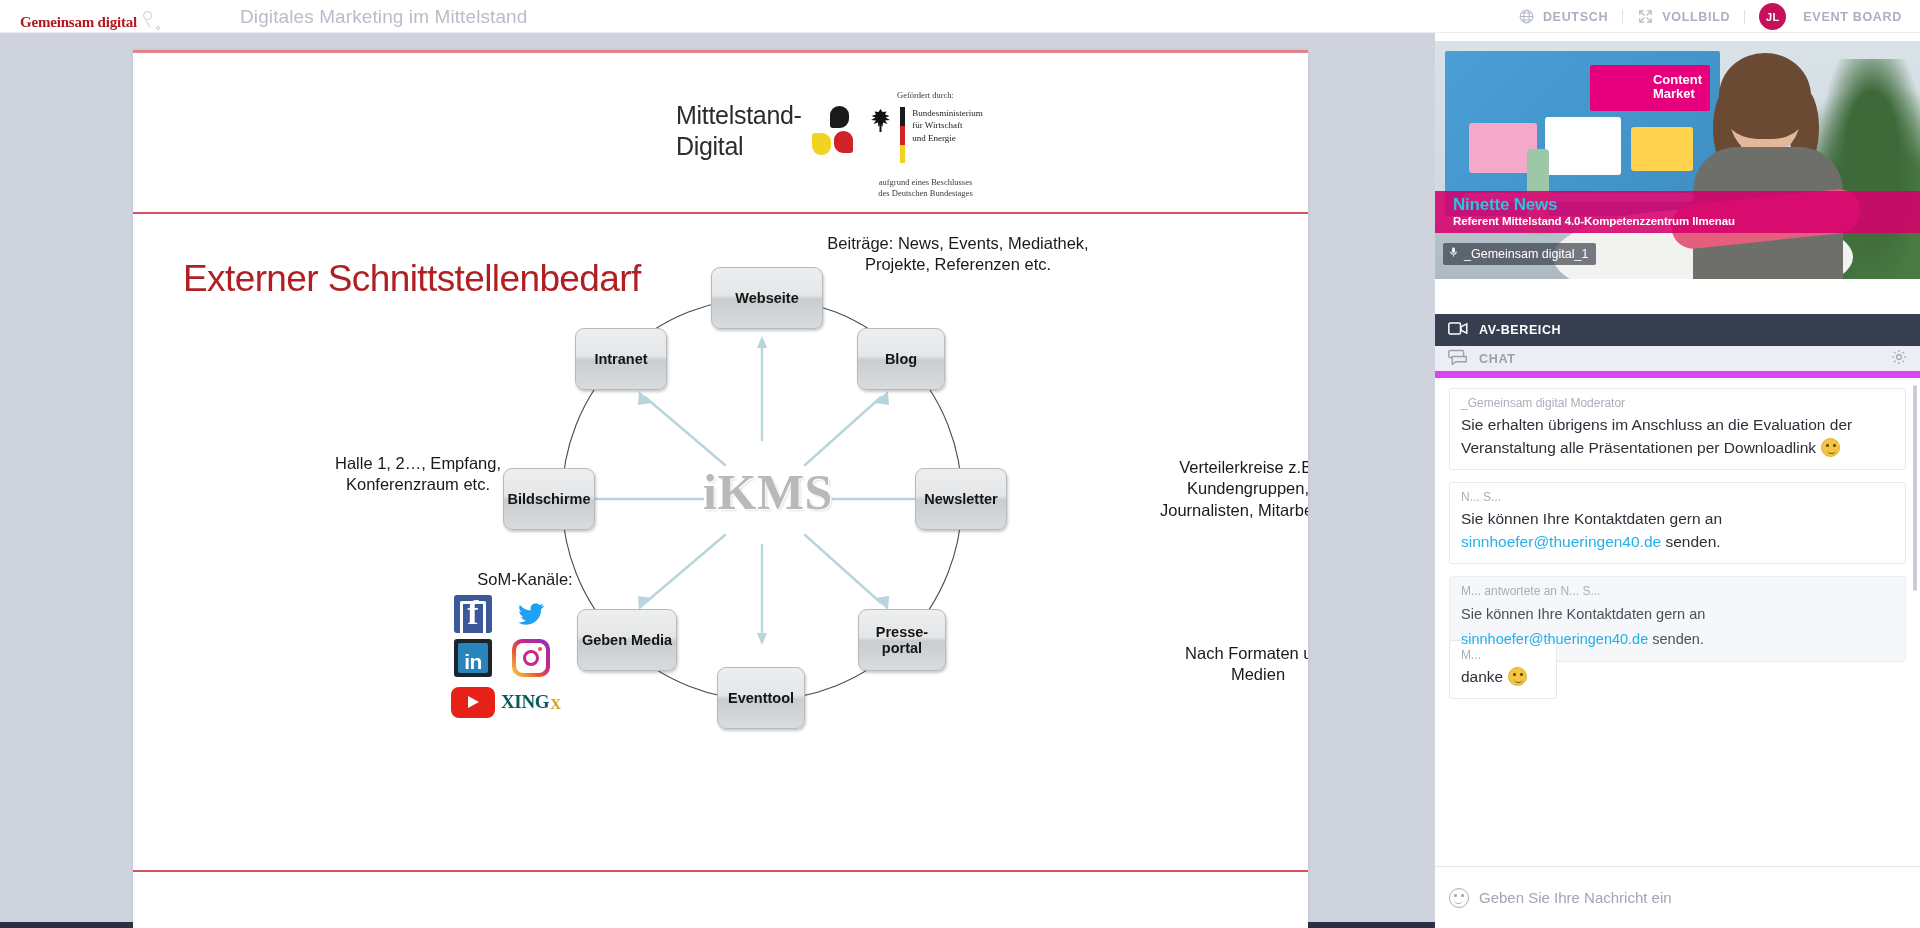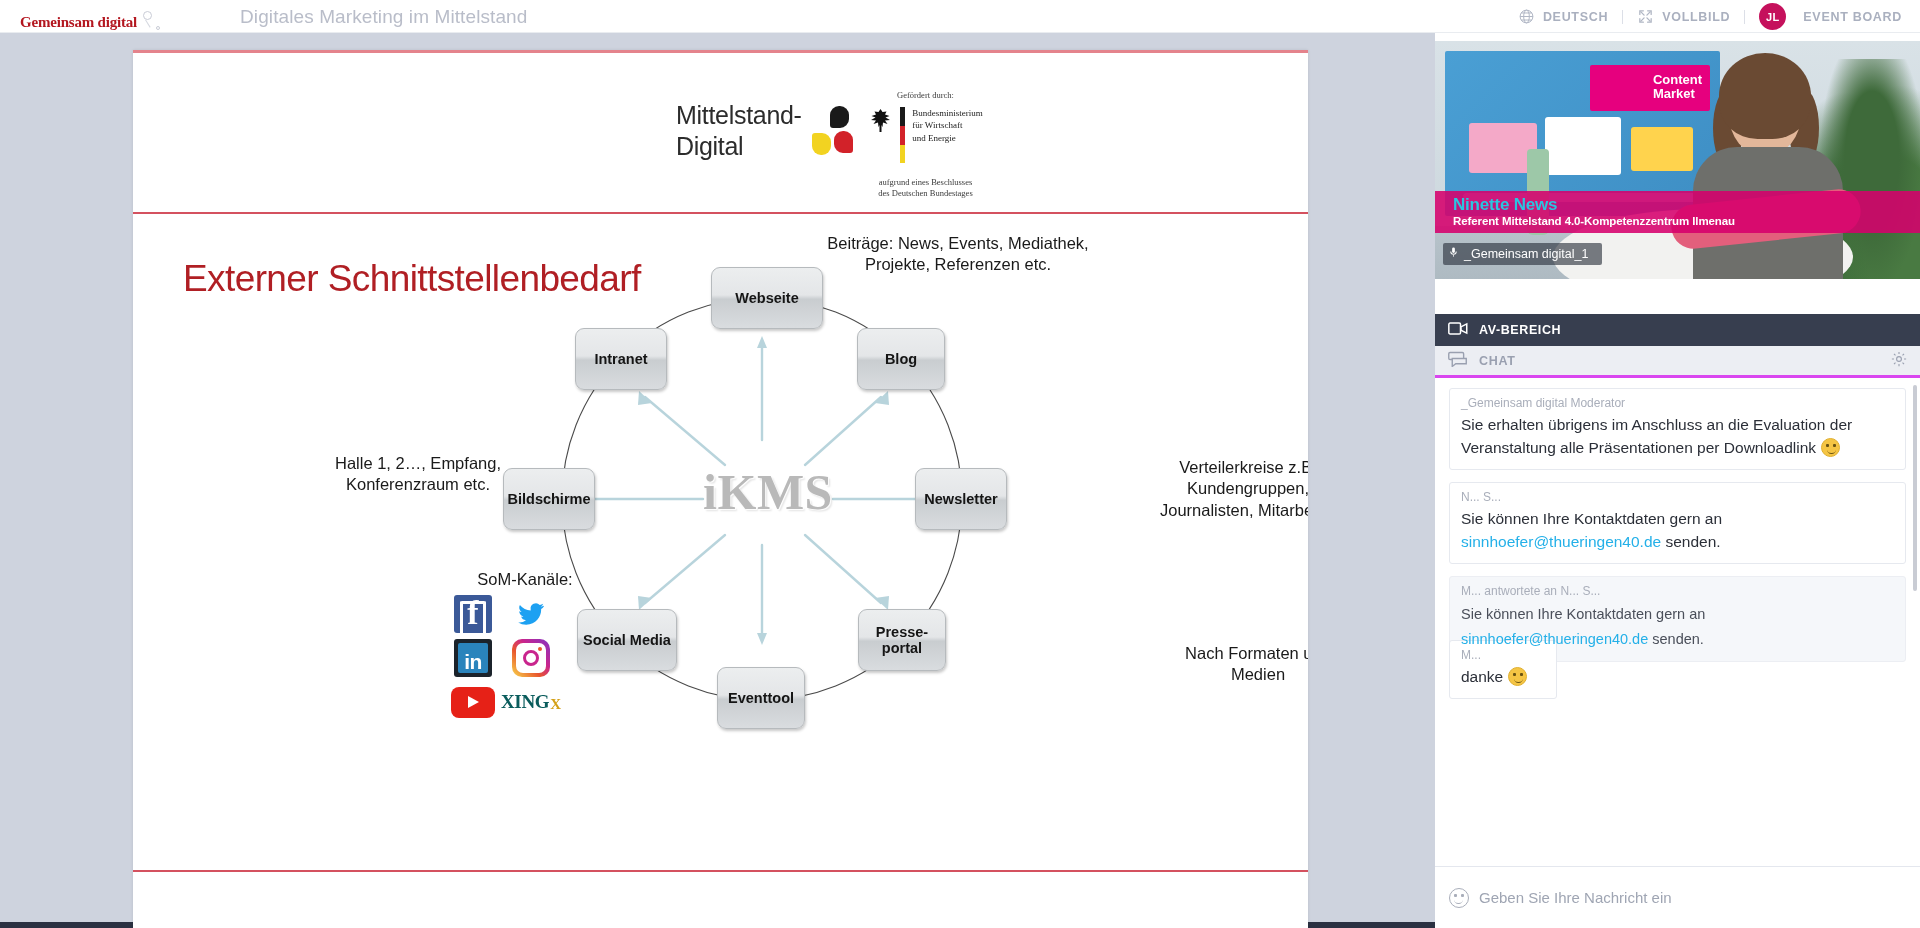--- a/index.html
+++ b/index.html
@@ -302,33 +302,33 @@
   .name-band {
     position: absolute; left: 0; bottom: 46px; width: 485px; height: 42px;
     background: rgba(214,0,108,.88);
     padding: 4px 18px 0 18px;
   }
   .name-band .nb1 { color:#2bc4e0; font-size: 17px; font-weight: bold; line-height:1.15; letter-spacing:-0.2px; }
   .name-band .nb2 { color:#ffffff; font-size: 11.5px; font-weight: bold; line-height:1.2; letter-spacing:-0.1px; }
   .mic-chip {
     position: absolute; left: 8px; bottom: 14px;
     background: rgba(40,46,58,.62); color:#ffffff;
-    font-size: 12.5px; padding: 2px 14px 3px 5px; border-radius: 2px;
+    font-size: 12.5px; padding: 2px 8px 3px 5px; border-radius: 2px;
     display: flex; align-items: center; gap: 5px;
   }
 
   .av-bar {
     position: absolute; left: 0; top: 281px; width: 485px; height: 32px;
     background: #373e4f; display:flex; align-items:center; gap: 11px; padding-left: 13px;
   }
   .av-bar .av-label { color:#ffffff; font-size: 12.5px; font-weight: bold; letter-spacing: 0.6px; }
 
   .chat-head {
     position: absolute; left: 0; top: 313px; width: 485px; height: 32px;
-    background: #eceef3; border-bottom: 3px solid #d946ef;
+    background: #eceef3; border-bottom: 7px solid #d946ef;
     display:flex; align-items:center; gap: 11px; padding: 0 12px;
   }
   .chat-head .ch-label { color:#9aa0b0; font-size: 12.5px; font-weight: bold; letter-spacing: 0.7px; flex:1; }
 
   .chat-body {
     position: absolute; left: 0; top: 345px; width: 485px; height: 516px;
     background: #ffffff; padding: 10px 14px 0 14px; overflow: hidden;
   }
   .msg { border-radius: 3px; padding: 7px 11px 9px 11px; margin-bottom: 12px; }
   .msg.plain { border: 1px solid #e6e9ef; background:#ffffff; }
@@ -498,21 +498,21 @@
       <div class="node n-presse">
         <span>
           <span>Presse-</span><br>
           <span>portal</span>
         </span>
       </div>
       <div class="node n-event">
         <span>Eventtool</span>
       </div>
       <div class="node n-social">
-        <span>Social Media</span>
+        <span>Geben Media</span>
       </div>
       <div class="node n-bild">
         <span>Bildschirme</span>
       </div>
       <div class="node n-intra">
         <span>Intranet</span>
       </div>
 
       <div class="ikms">iKMS</div>
 

